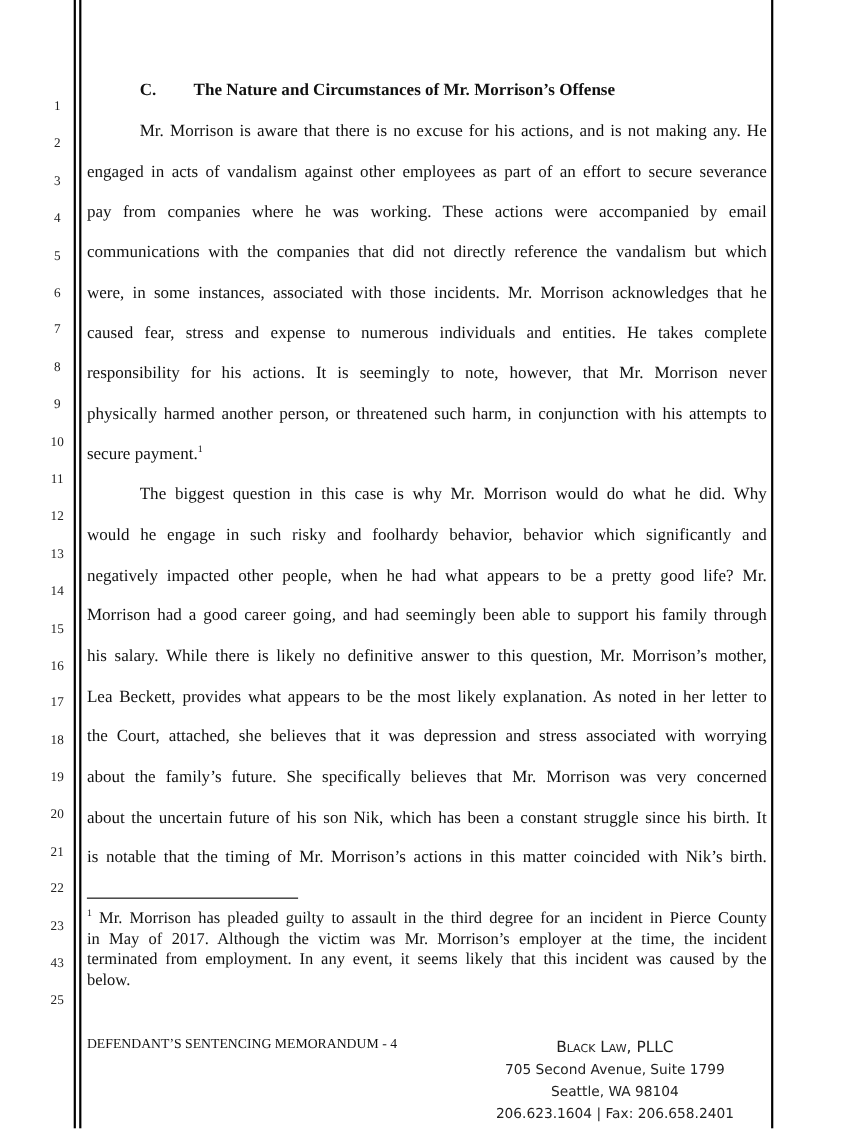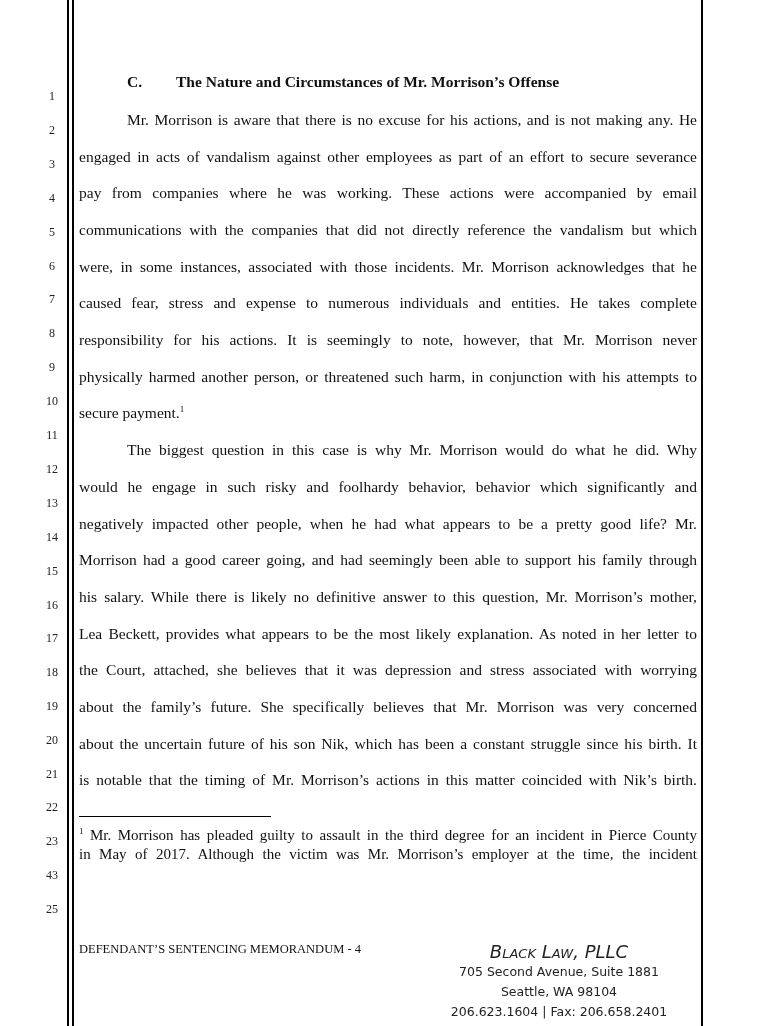--- a/index.html
+++ b/index.html
@@ -16,21 +16,21 @@
   .bl.last { text-align-last: left; }
   .bl.indent { left: 127px; width: 570px; }
   sup { font-size: 9px; vertical-align: super; line-height: 0; }
   .fn-rule { position: absolute; left: 79px; top: 816px; width: 192px; height: 1px; background: #000; }
   .fn { position: absolute; left: 79px; top: 826px; width: 618px; font-size: 15px; line-height: 18.6px; }
   .fn-line { text-align: justify; text-align-last: justify; white-space: nowrap; }
   .fn-line.last { text-align-last: left; }
   .footer-title { position: absolute; left: 79px; top: 942px; font-size: 12.5px; }
   .firm { position: absolute; left: 400px; top: 942px; width: 318px; text-align: center;
           font-family: "DejaVu Sans", sans-serif; font-size: 12.5px; line-height: 20px; color: #222; }
-  .firm .name { font-variant: small-caps; font-size: 18px; font-style: italic; }
+  .firm .name { font-variant: small-caps; font-size: 14px; }
 </style>
 </head>
 <body>
 
 <div class="vbar" style="left:67px;width:2px;"></div>
 <div class="vbar" style="left:72px;width:2px;"></div>
 <div class="vbar" style="left:701px;width:2px;"></div>
 
 <div>
   <div class="ln" style="top:89px">1</div>
@@ -86,23 +86,25 @@
   <div class="bl" style="top:660px">the Court, attached, she believes that it was depression and stress associated with worrying</div>
   <div class="bl" style="top:697px">about the family’s future.  She specifically believes that Mr. Morrison was very concerned</div>
   <div class="bl" style="top:734px">about the uncertain future of his son Nik, which has been a constant struggle since his birth.  It</div>
   <div class="bl" style="top:770px">is notable that the timing of Mr. Morrison’s actions in this matter coincided with Nik’s birth.</div>
 </div>
 
 <div class="fn-rule"></div>
 <div class="fn">
   <div class="fn-line"><sup>1</sup> <span>Mr. Morrison has pleaded guilty to assault in the third degree for an incident in Pierce County</span></div>
   <div class="fn-line">in May of 2017.  Although the victim was Mr. Morrison’s employer at the time, the incident</div>
+  <div class="fn-line">terminated from employment. In any event, it seems likely that this incident was caused by the</div>
+  <div class="fn-line last">below.</div>
 </div>
 
 <div class="footer-title">
   <span>DEFENDANT’S SENTENCING MEMORANDUM</span><span> - </span><span>4</span>
 </div>
 <div class="firm">
   <div class="name">Black Law, PLLC</div>
-  <div>705 Second Avenue, Suite 1881</div>
+  <div>705 Second Avenue, Suite 1799</div>
   <div>Seattle, WA  98104</div>
   <div>206.623.1604 | Fax:  206.658.2401</div>
 </div>
 
 </body></html>

